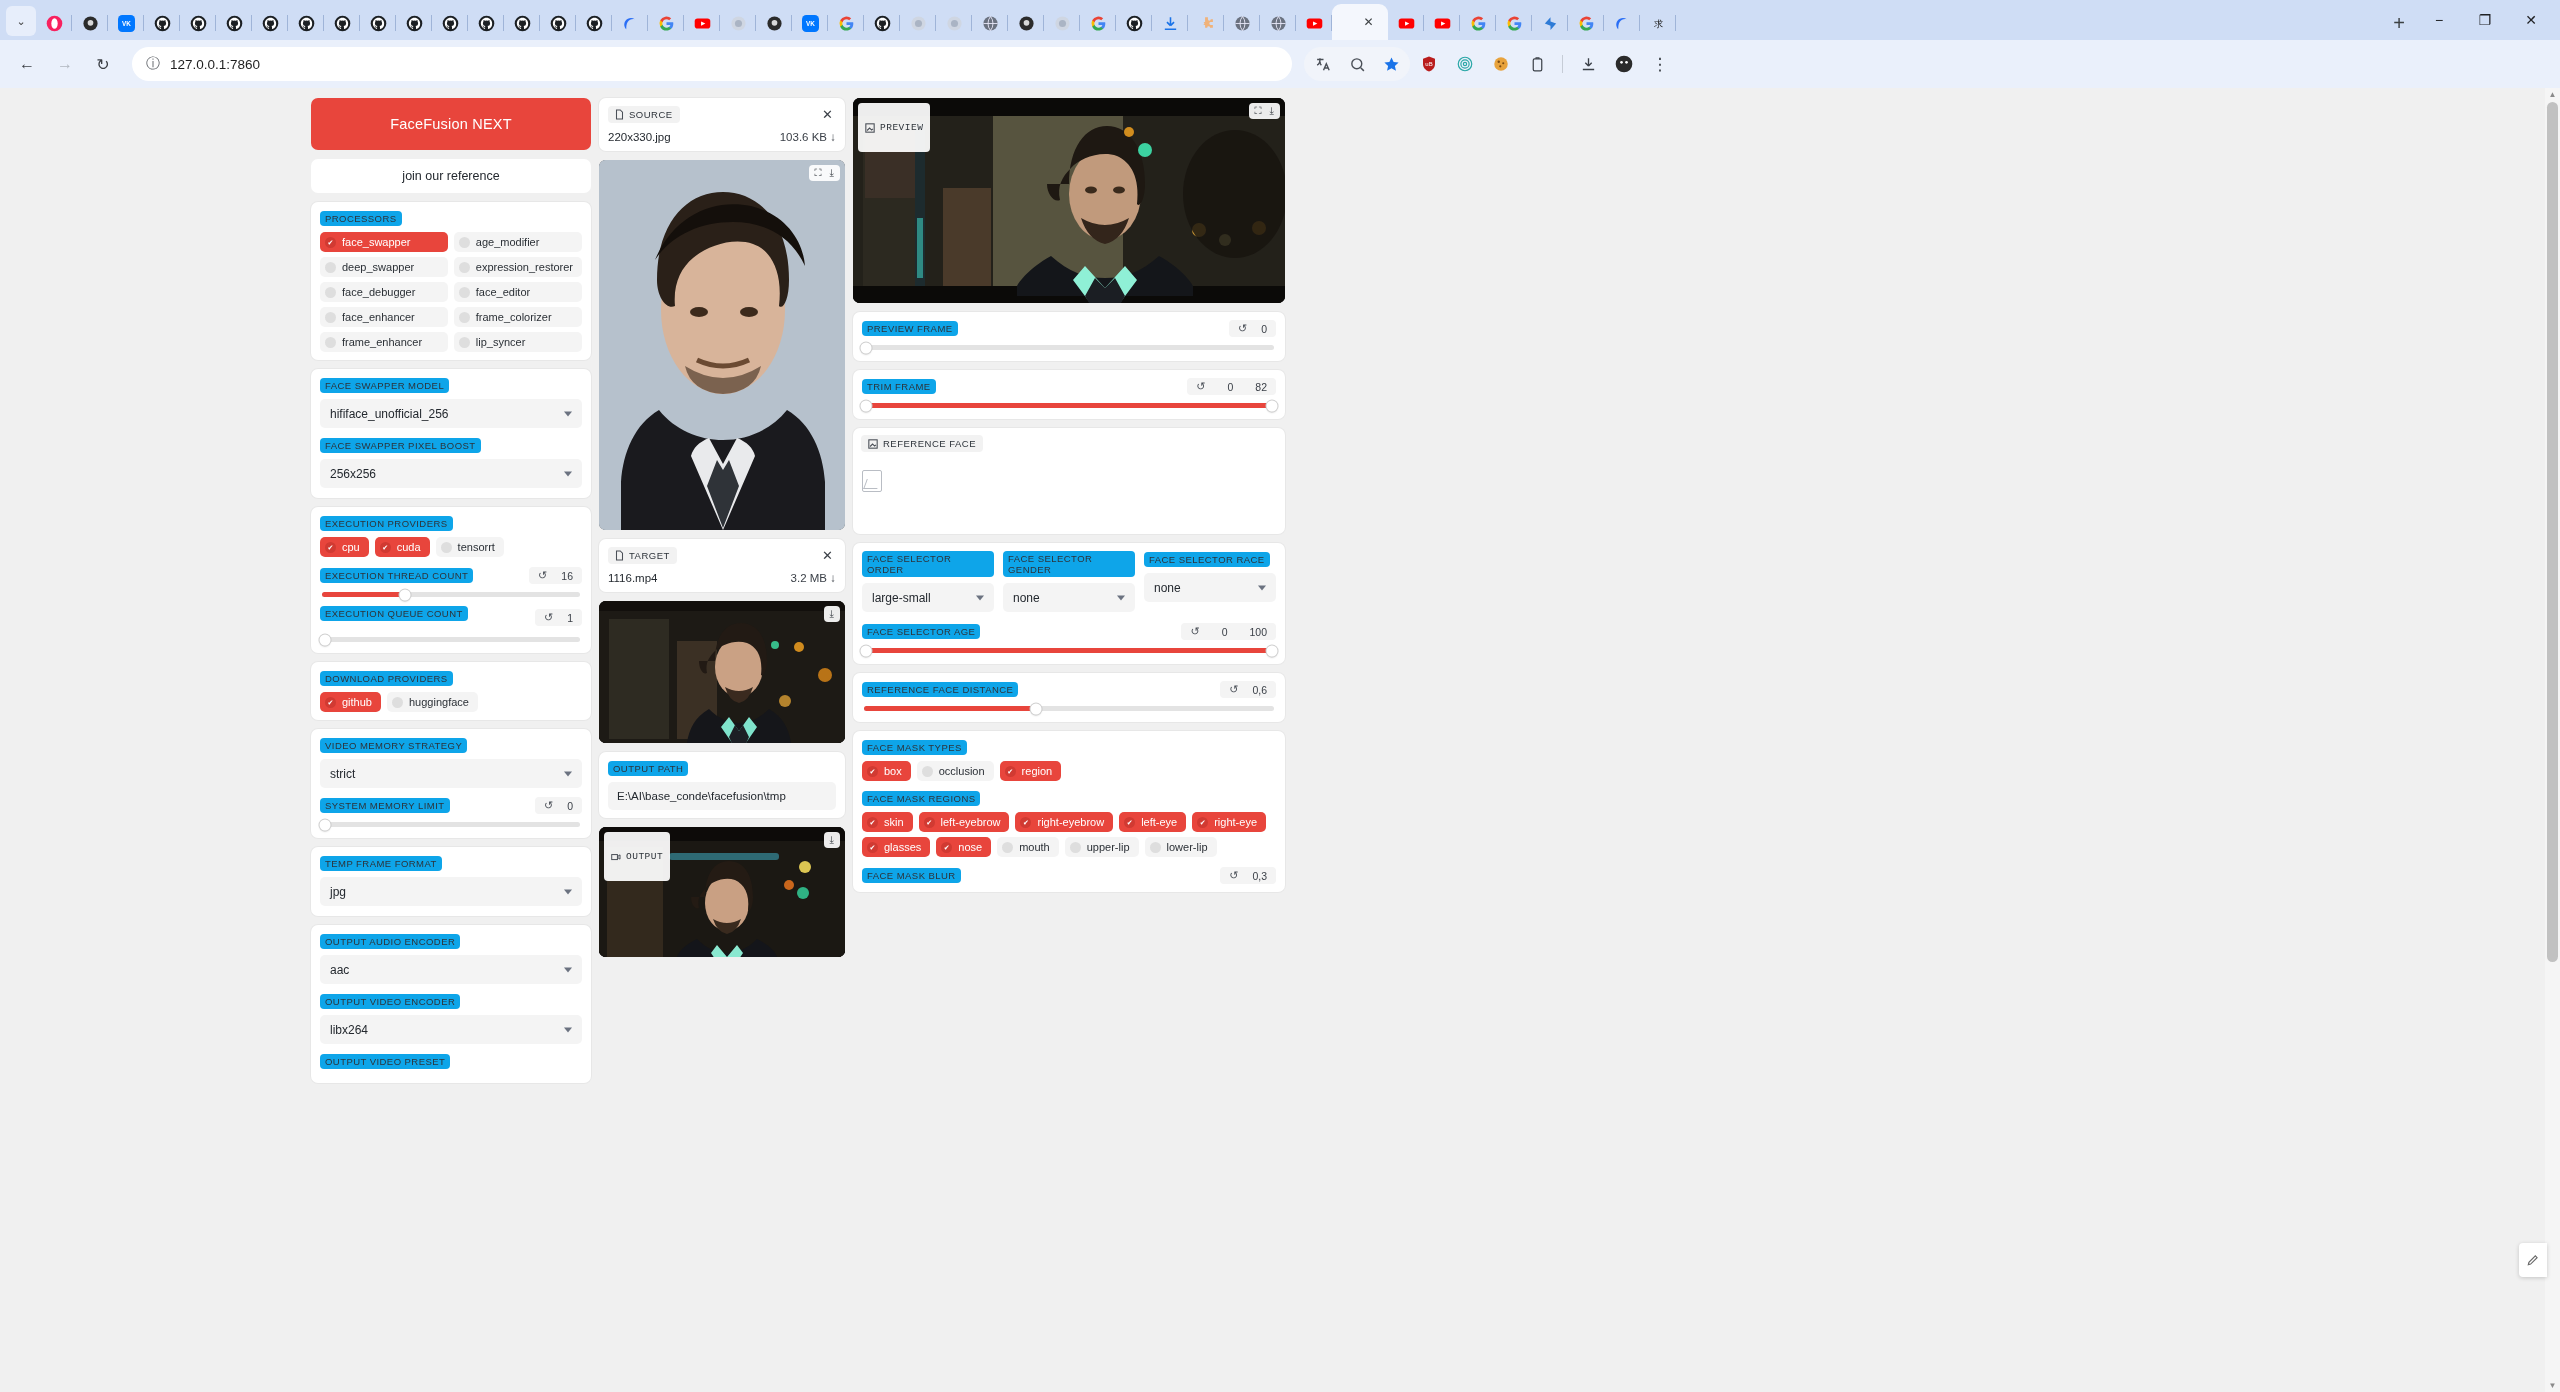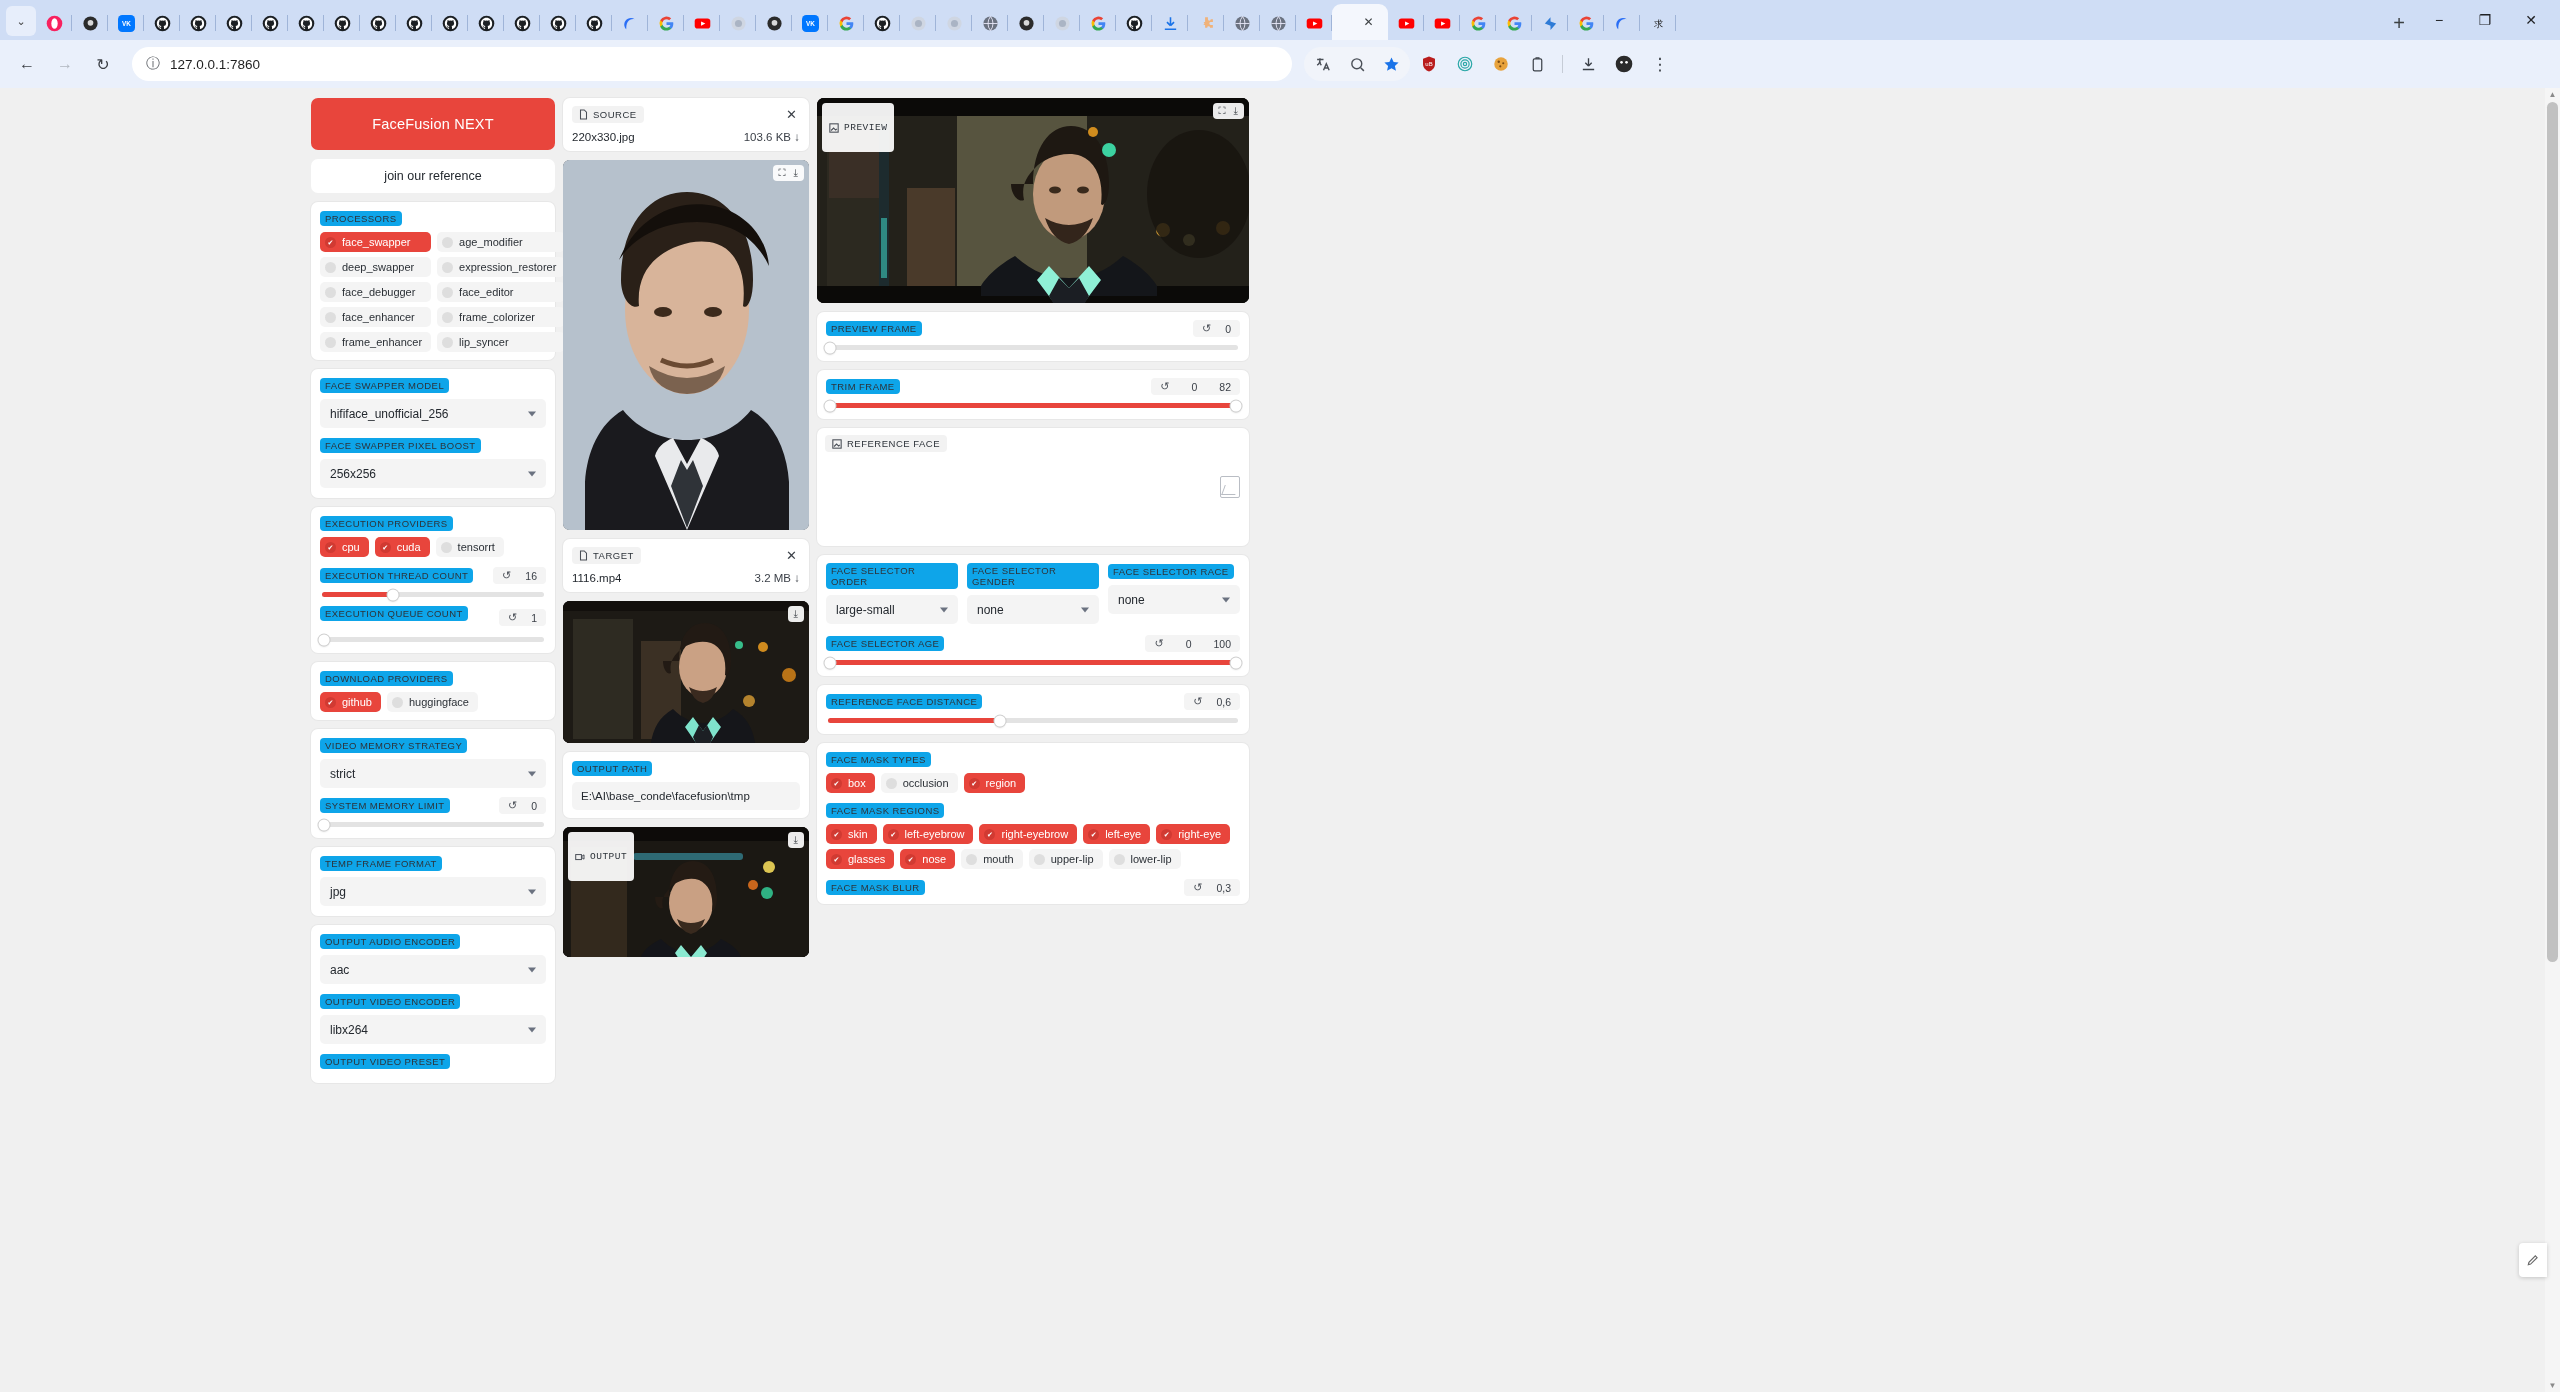--- a/index.html
+++ b/index.html
@@ -61,21 +61,21 @@
   .pill { background: #f1f4fa; border-radius: 17px; display:flex; align-items:center; height: 34px; padding: 0 2px;}
 
   .viewport { flex: 1; background: #f0f0f0; position: relative; overflow: hidden; }
 
   
   .app {
     position: absolute; inset: 0; display: flex; gap: 8px;
     padding: 10px 0 0 0;
   }
   .col { display: flex; flex-direction: column; gap: 9px; }
-  .col-left  { width: 244px; margin-left: 311px; }
+  .col-left  { width: 280px; margin-left: 311px; }
   .col-mid   { width: 246px; }
   .col-right { width: 432px; }
 
   .card {
     background: #fff; border-radius: 7px; padding: 8px 9px;
     box-shadow: 0 0 0 1px rgba(0,0,0,.035);
   }
 
   .brand {
     background: #e8453c; color: #fff; border-radius: 7px;
@@ -164,21 +164,21 @@
     display: inline-flex; align-items: center; gap: 5px; font-family: Liberation Mono, monospace;
   }
 
   .txtinput {
     background: #f4f4f4; border-radius: 5px; height: 28px; display: flex;
     align-items: center; padding: 0 9px; font-size: 11.5px; color: #24292f;
   }
 
   .three-col { display: grid; grid-template-columns: 1fr 1fr 1fr; gap: 0 9px; }
   .ref-face {
-    height: 118px; display: flex; align-items: center; justify-content: flex-end;
+    height: 106px; display: flex; align-items: center; justify-content: flex-start;
     position: relative;
   }
   .ph-ico { width: 20px; height: 22px; border: 1.4px solid #b9bdc4; border-radius: 2px; position: relative;}
   .ph-ico::after{ content:""; position:absolute; left:2px; bottom:2px; width:13px; height:9px;
      border-left:1.4px solid #b9bdc4; border-bottom:1.4px solid #b9bdc4; transform: skewX(-20deg);}
   .ref-tag { position: absolute; top: 0; left: 0; }
 
   
   .src-art { width: 100%; height: 100%; position: relative; background: #b9c3cd; }
   .tgt-art { width: 100%; height: 100%; position: relative;

